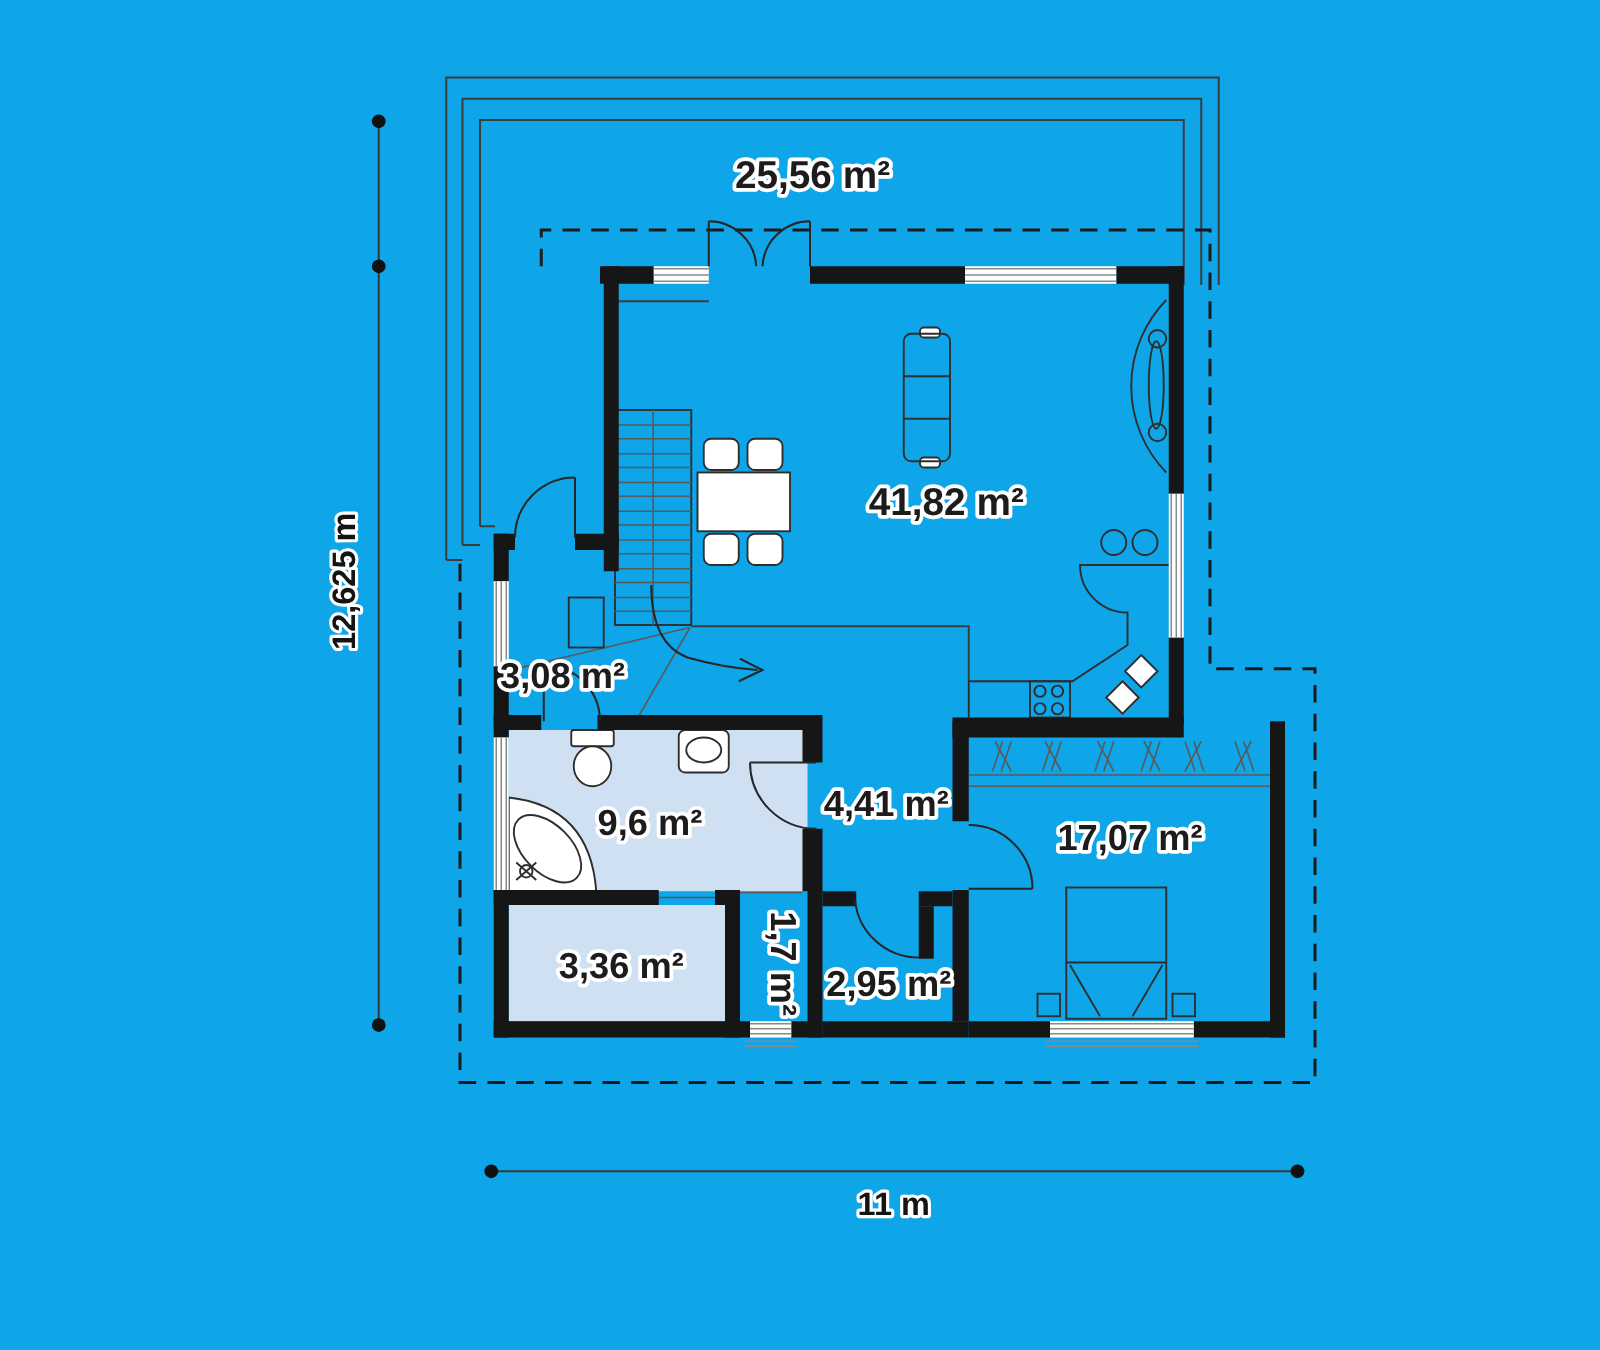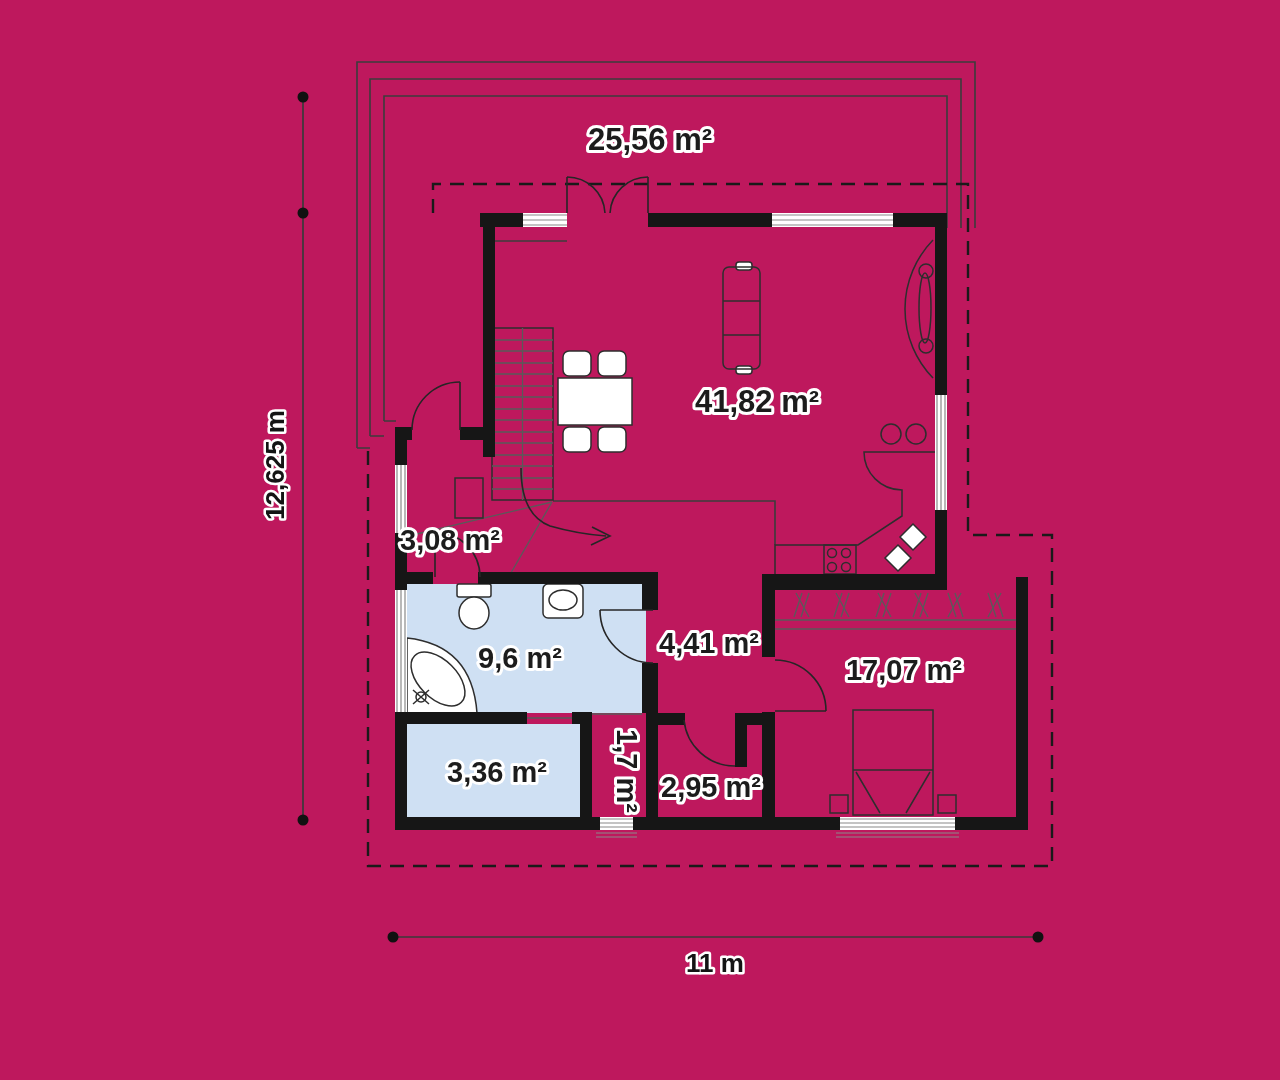--- a/index.html
+++ b/index.html
@@ -1,16 +1,16 @@
 <!DOCTYPE html>
 <html><head>
 <meta charset="utf-8">
 <style>
   html,body{margin:0;padding:0;background:#ffffff;}
-  .stage{width:1280px;height:1080px;position:relative;background:#be185d;overflow:hidden;}
+  .stage{width:1280px;height:1080px;position:relative;background:#0ea5e9;overflow:hidden;}
   .wall{fill:#161616;stroke:none;}
   .thin{stroke:#3c3c3c;stroke-width:1.6;fill:none;}
   .thin2{stroke:#5a5a5a;stroke-width:1.3;fill:none;}
   .furn{stroke:#2e2e2e;stroke-width:1.5;fill:#ffffff;}
   .furnN{stroke:#2e2e2e;stroke-width:1.5;fill:none;}
   .door{stroke:#262626;stroke-width:1.6;fill:none;}
   .dash{stroke:#1a1a1a;stroke-width:2.4;fill:none;stroke-dasharray:14 9;}
   .winbox{fill:#ffffff;stroke:none;}
   .winline{stroke:#8a8a8a;stroke-width:1.2;}
   .lbl{font:700 29px "Liberation Sans",sans-serif;fill:#1c1c1c;paint-order:stroke;stroke:#ffffff;stroke-width:6px;stroke-linejoin:round;text-anchor:middle;}

